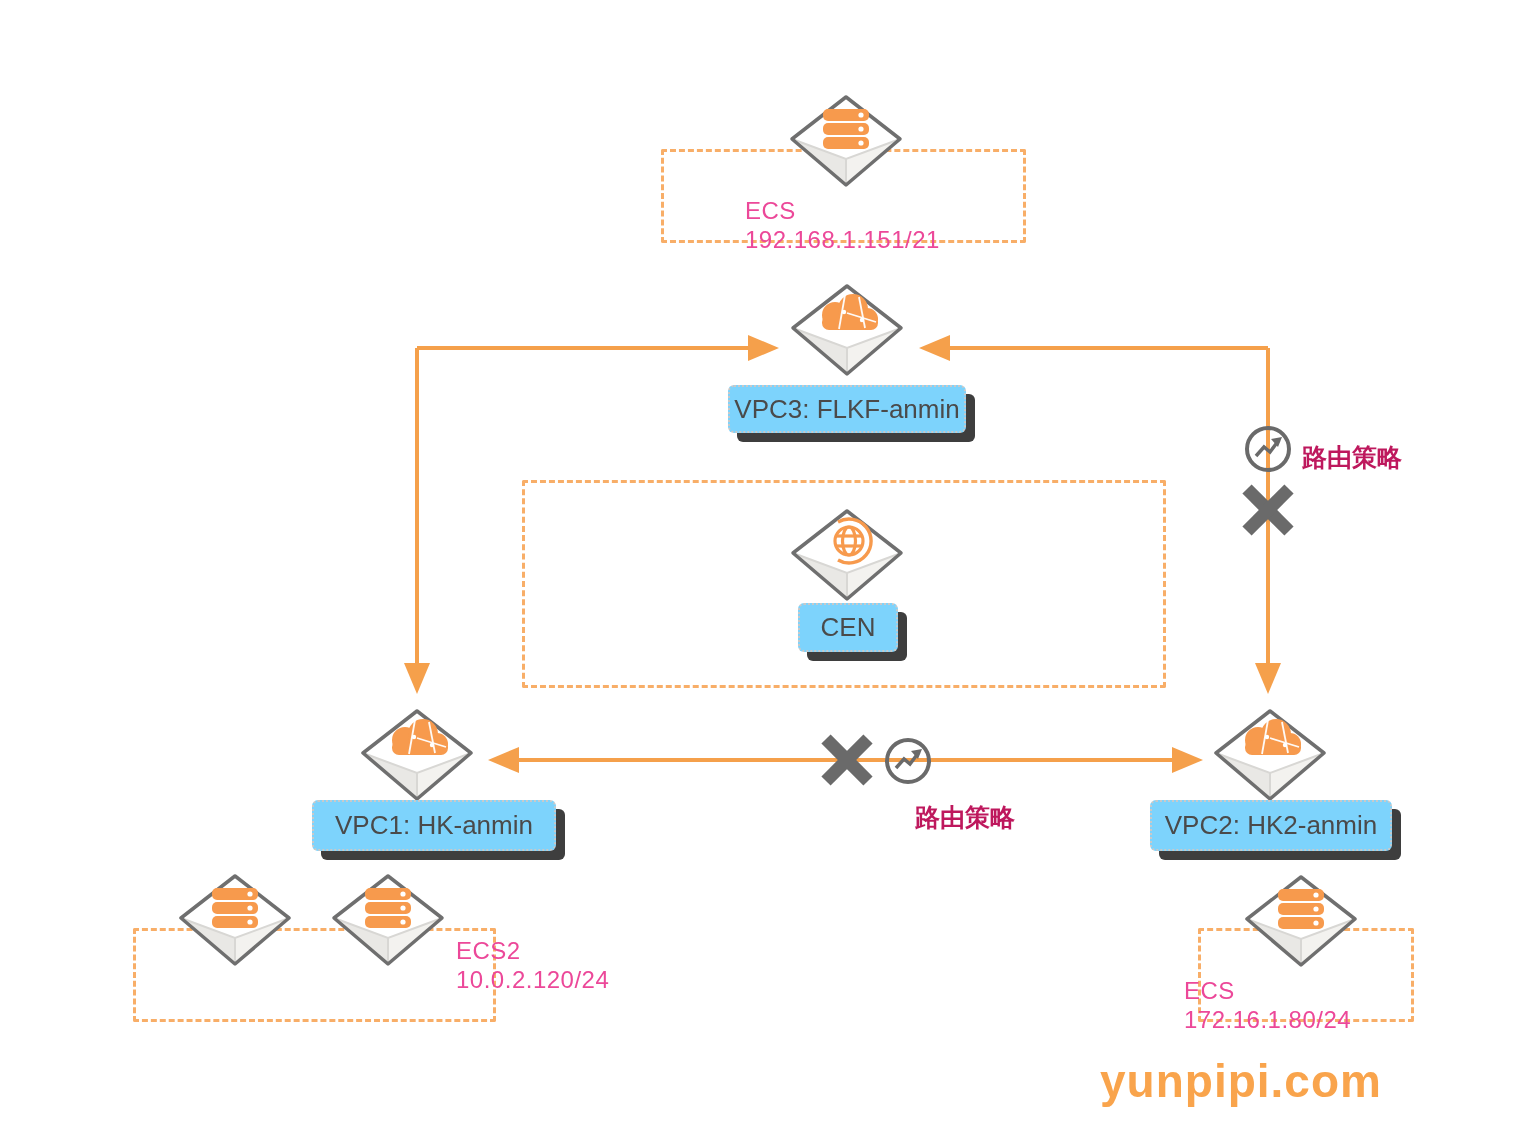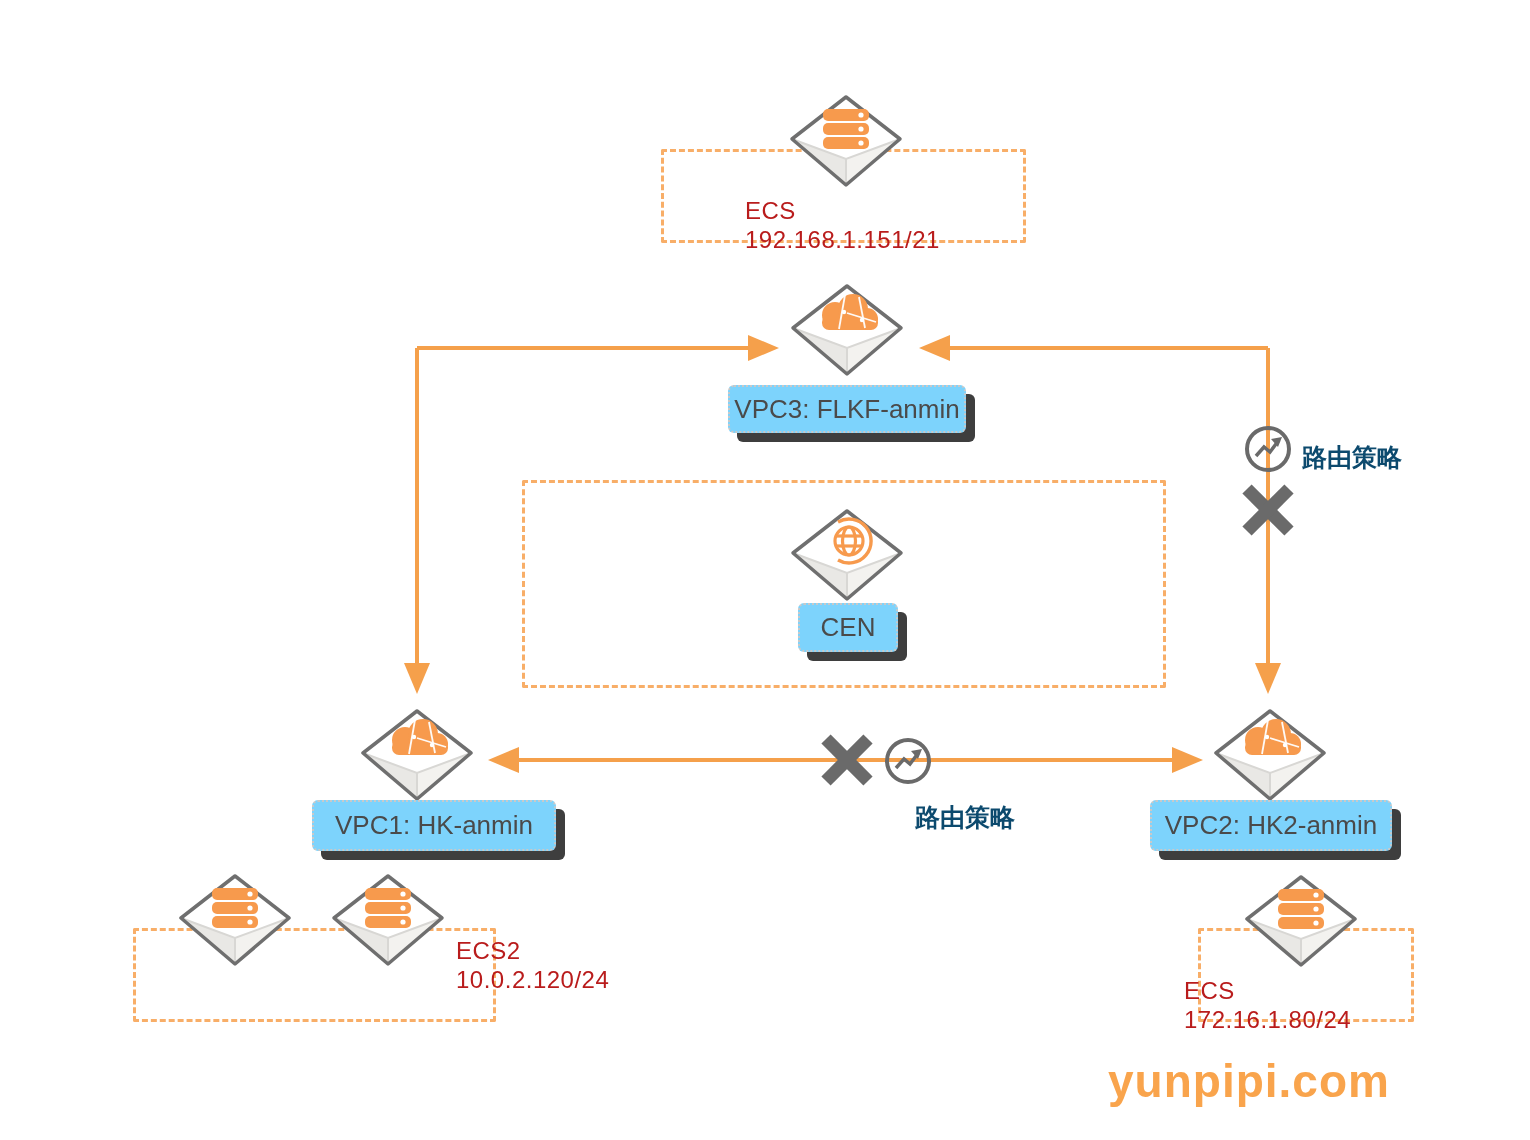--- a/index.html
+++ b/index.html
@@ -14,30 +14,30 @@
     position:absolute;border:3px dashed #F8AE68;border-radius:2px;
     background:transparent;
   }
   .node-label{
     position:absolute;display:flex;align-items:center;justify-content:center;
     background:#7dd3fc;border:2px dotted #c9c9c9;border-radius:6px;
     box-shadow:9px 9px 0 0 #3e3e3e;
     font-size:26px;color:#4a4a4a;white-space:nowrap;
   }
   .caption{
-    position:absolute;font-size:24px;line-height:29px;color:#b91c1c;
+    position:absolute;font-size:24px;line-height:29px;color:#ec4899;
     white-space:nowrap;letter-spacing:0.5px;
   }
   .policy-text{
-    position:absolute;font-size:25px;font-weight:bold;color:#0c4a6e;
+    position:absolute;font-size:25px;font-weight:bold;color:#be185d;
     white-space:nowrap;
   }
   .watermark{
     position:absolute;left:1100px;top:1054px;width:320px;
-    font-size:46px;font-weight:bold;color:#F9A44C;letter-spacing:1px;margin-left:8px;
+    font-size:46px;font-weight:bold;color:#F9A44C;letter-spacing:1px;
   }
 </style>
 </head>
 <body>
 
 <div class="canvas">
 
   <svg width="0" height="0" style="position:absolute" aria-hidden="true">
     <defs>
       <g id="cube">

